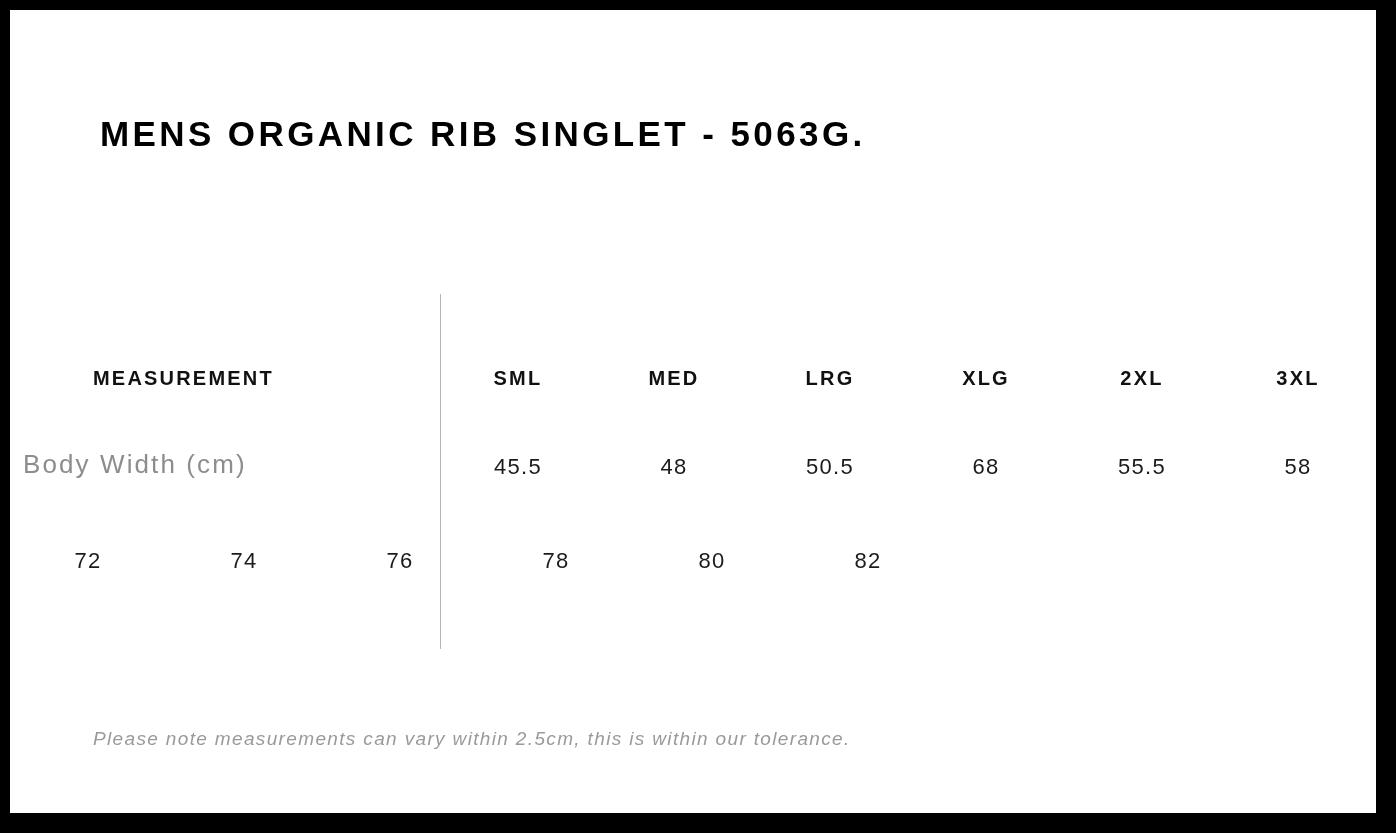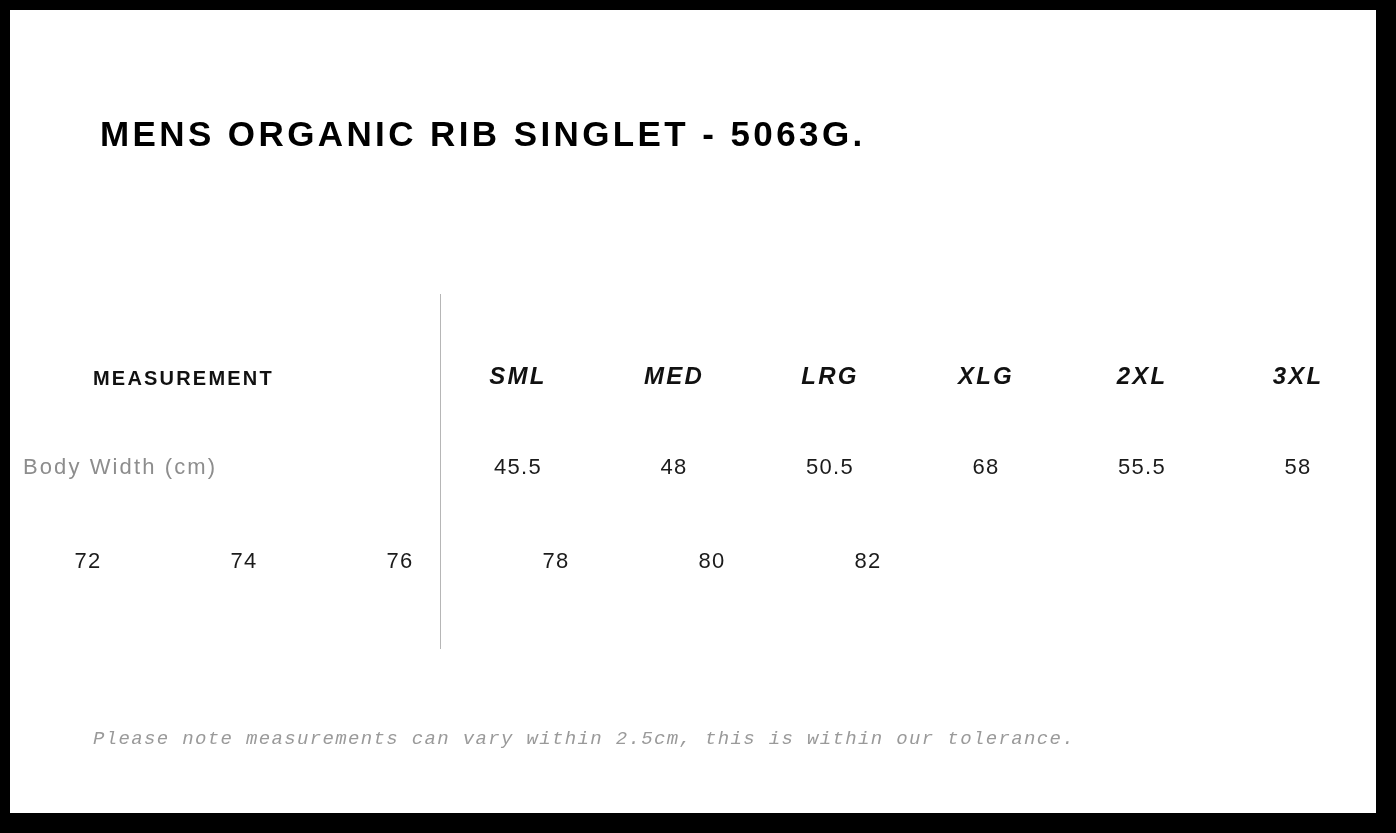--- a/index.html
+++ b/index.html
@@ -90,30 +90,29 @@
   }
 
   
   .row-header .cell-label {
     font-size: 20px;
     font-weight: bold;
     letter-spacing: 2.2px;
     color: #111111;
   }
   .row-header .cell-value {
-    font-size: 24px;
+    font-size: 20px;
     font-weight: bold;
     letter-spacing: 2.2px;
     color: #111111;
-    font-style: italic;
   }
 
   
   .row-body .cell-label {
-    font-size: 22px;
+    font-size: 26px;
     font-weight: normal;
     letter-spacing: 2.1px;
     color: #8d8d8d;
     padding-left: 13px;
   }
   .row-body .cell-value {
     font-size: 22px;
     font-weight: normal;
     letter-spacing: 1.3px;
     color: #1b1b1b;
@@ -122,21 +121,20 @@
   
   .footnote {
     position: absolute;
     left: 83px;
     top: 718px;
     font-size: 19px;
     font-style: italic;
     letter-spacing: 1.35px;
     color: #9a9a9a;
     white-space: nowrap;
-    font-family: Liberation Mono, monospace;
   }
 </style>
 </head>
 <body>
 
 <div class="frame">
   <div class="sheet">
 
     <div class="title">MENS ORGANIC RIB SINGLET - 5063G.</div>
 

